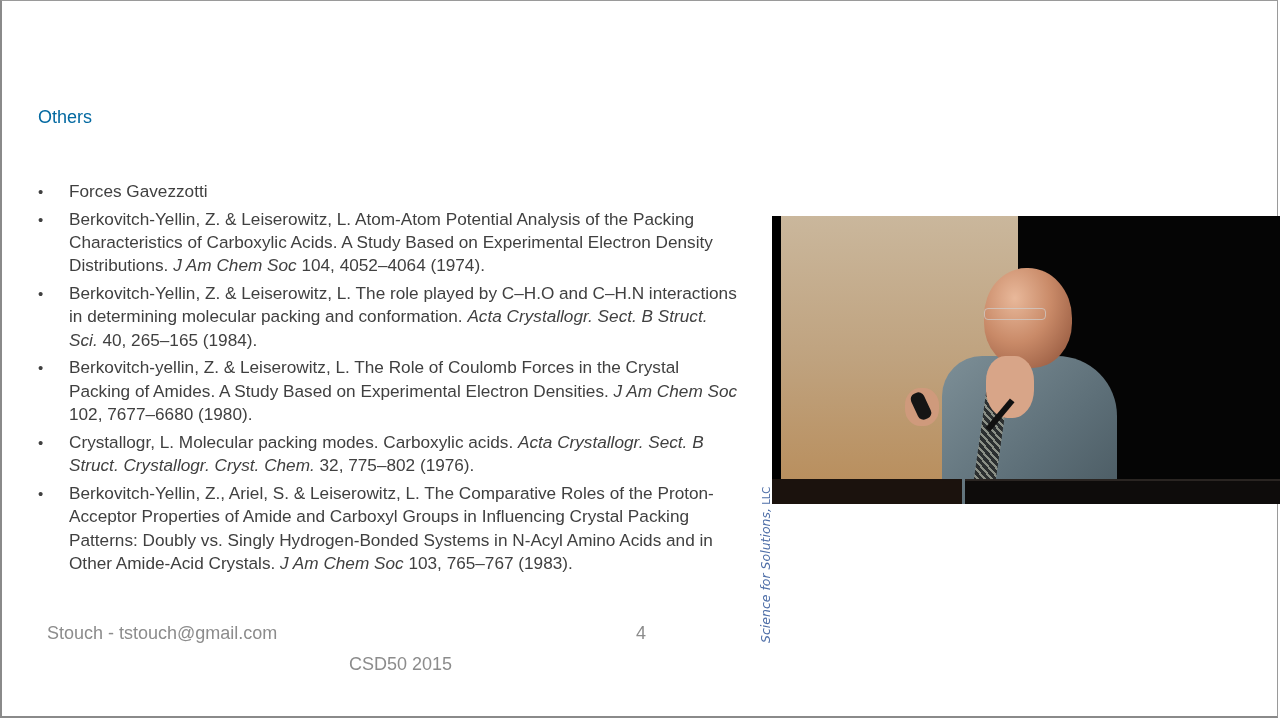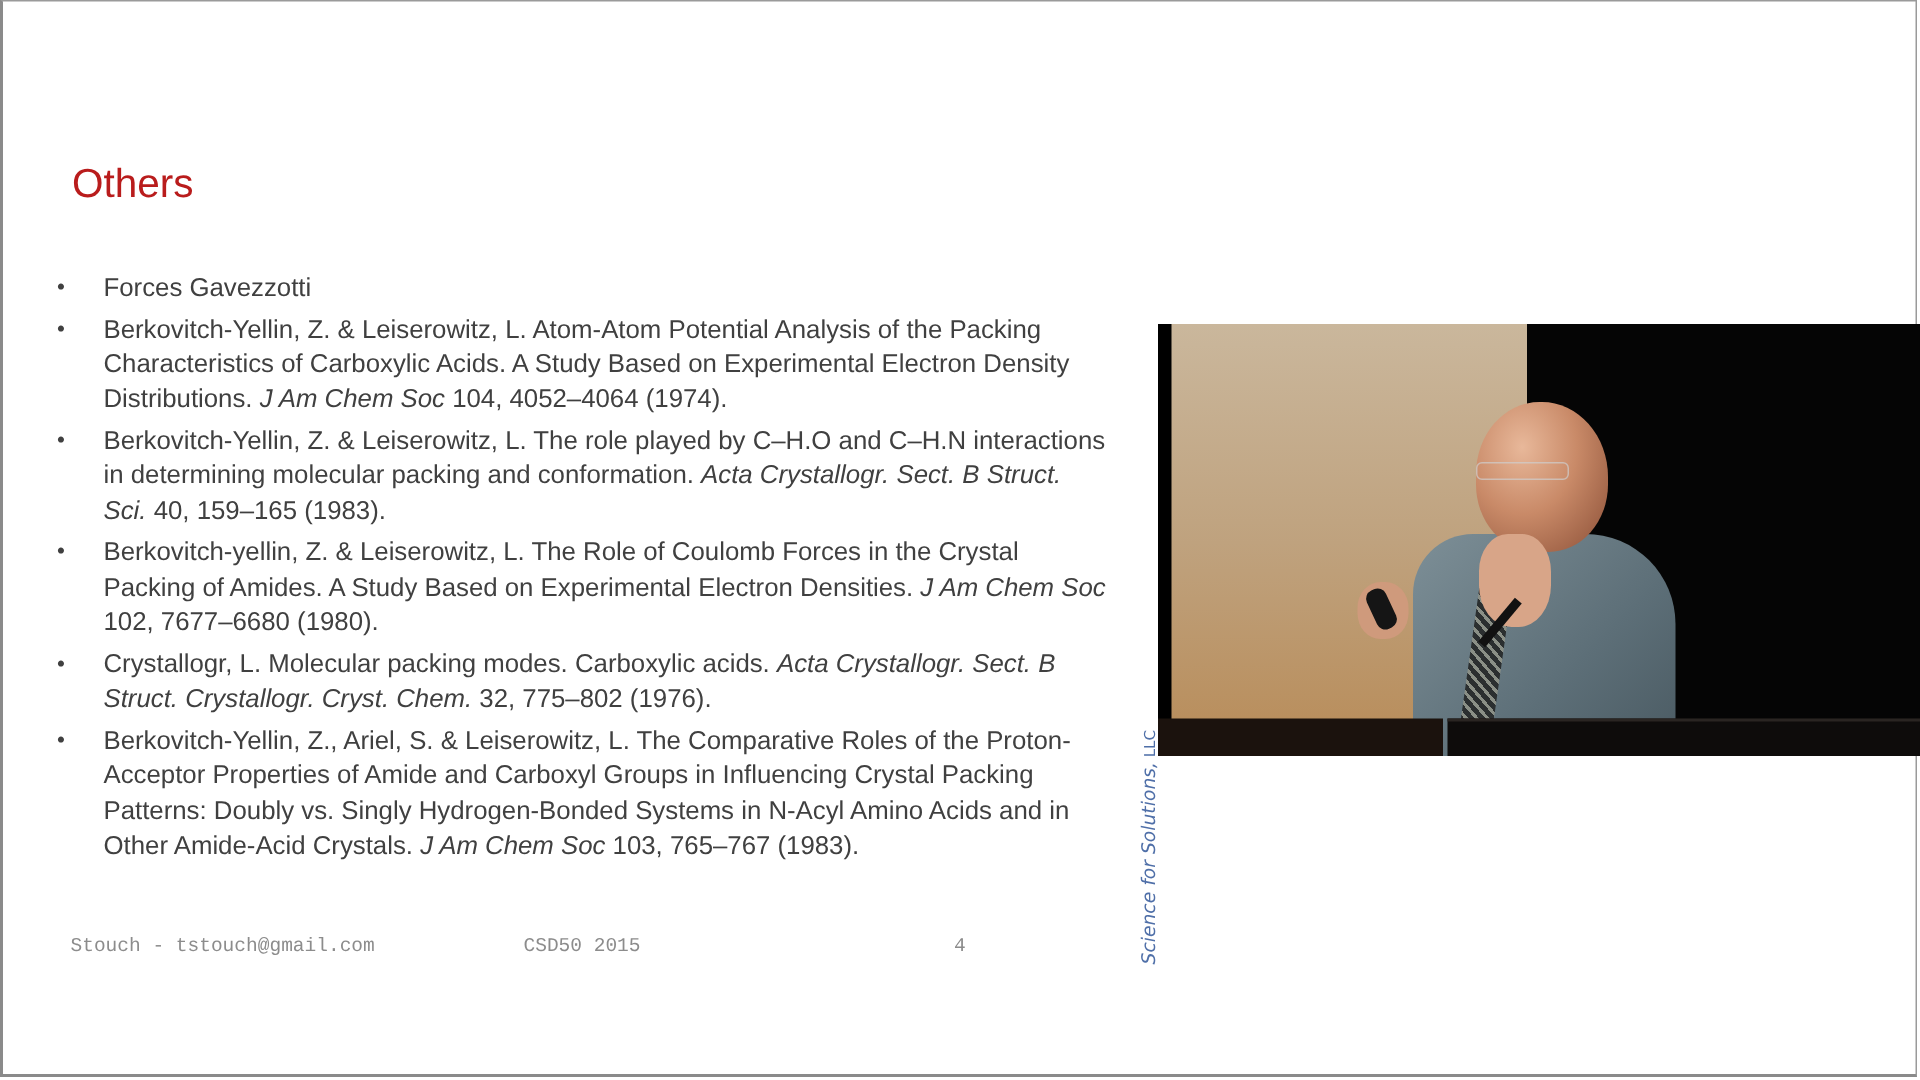--- a/index.html
+++ b/index.html
@@ -15,25 +15,25 @@
       left: 0; top: 0;
       width: 1278px; height: 718px;
       border: 1px solid #9a9a9a;
       border-left: 2px solid #8a8a8a;
       border-bottom: 2px solid #8a8a8a;
       background: #ffffff;
       box-sizing: border-box;
     }
     .slide-title {
       position: absolute;
-      left: 46px;
+      left: 36px;
       top: 106px;
       font-family: "Liberation Sans", sans-serif;
-      font-size: 27px;
-      color: #b91c1c;
+      font-size: 18px;
+      color: #0369a1;
       font-weight: normal;
       margin: 0;
     }
     .ref-list {
       position: absolute;
       left: 36px;
       top: 179px;
       width: 700px;
       margin: 0;
       padding: 0;
@@ -53,26 +53,26 @@
       left: 0;
       top: 0;
       font-size: 15px;
       color: #404040;
     }
     .ref-item i { }
     .ref-item b { font-weight: normal; }
     .footer {
       position: absolute;
       top: 622px;
-      font-family: Liberation Mono, monospace;
-      font-size: 13px;
+      font-family: Liberation Sans, sans-serif;
+      font-size: 18px;
       color: #8c8c8c;
     }
     .footer-left { left: 45px; }
-    .footer-center { left: 347px; }
+    .footer-center { left: 347px; margin-top: 31px; }
     .footer-right { left: 634px; }
     .vertical-brand {
       position: absolute;
       left: 756px;
       top: 642px;
       transform-origin: 0 0;
       transform: rotate(-90deg);
       font-family: "DejaVu Sans", sans-serif;
       font-size: 12.5px;
       color: #4f6fa8;
@@ -178,21 +178,21 @@
 </head>
 <body>
 
 <div class="frame">
 
   <h1 class="slide-title">Others</h1>
 
   <ul class="ref-list" id="ref-list">
       <li class="ref-item"><span class="bullet">•</span><span>Forces Gavezzotti</span></li>
       <li class="ref-item"><span class="bullet">•</span><span>Berkovitch-Yellin, Z. &amp; Leiserowitz, L. Atom-Atom Potential Analysis of the Packing Characteristics of Carboxylic Acids. A Study Based on Experimental Electron Density Distributions. </span><i>J Am Chem Soc</i><span> </span><b>104,</b><span> 4052–4064 (1974).</span></li>
-      <li class="ref-item"><span class="bullet">•</span><span>Berkovitch-Yellin, Z. &amp; Leiserowitz, L. The role played by C–H.O and C–H.N interactions in determining molecular packing and conformation. </span><i>Acta Crystallogr. Sect. B Struct. Sci.</i><span> </span><b>40,</b><span> 159–165 (1983).</span></li>
+      <li class="ref-item"><span class="bullet">•</span><span>Berkovitch-Yellin, Z. &amp; Leiserowitz, L. The role played by C–H.O and C–H.N interactions in determining molecular packing and conformation. </span><i>Acta Crystallogr. Sect. B Struct. Sci.</i><span> </span><b>40,</b><span> 265–165 (1984).</span></li>
       <li class="ref-item"><span class="bullet">•</span><span>Berkovitch-yellin, Z. &amp; Leiserowitz, L. The Role of Coulomb Forces in the Crystal Packing of Amides. A Study Based on Experimental Electron Densities. </span><i>J Am Chem Soc</i><span> </span><b>102,</b><span> 7677–6680 (1980).</span></li>
       <li class="ref-item"><span class="bullet">•</span><span>Crystallogr, L. Molecular packing modes. Carboxylic acids. </span><i>Acta Crystallogr. Sect. B Struct. Crystallogr. Cryst. Chem.</i><span> </span><b>32,</b><span> 775–802 (1976).</span></li>
       <li class="ref-item"><span class="bullet">•</span><span>Berkovitch-Yellin, Z., Ariel, S. &amp; Leiserowitz, L. The Comparative Roles of the Proton-Acceptor Properties of Amide and Carboxyl Groups in Influencing Crystal Packing Patterns: Doubly vs. Singly Hydrogen-Bonded Systems in N-Acyl Amino Acids and in Other Amide-Acid Crystals. </span><i>J Am Chem Soc</i><span> </span><b>103,</b><span> 765–767 (1983).</span></li>
     </ul>
 
   <div class="footer footer-left">Stouch - tstouch@gmail.com</div>
   <div class="footer footer-center">CSD50 2015</div>
   <div class="footer footer-right">4</div>
 
   <div class="vertical-brand">

